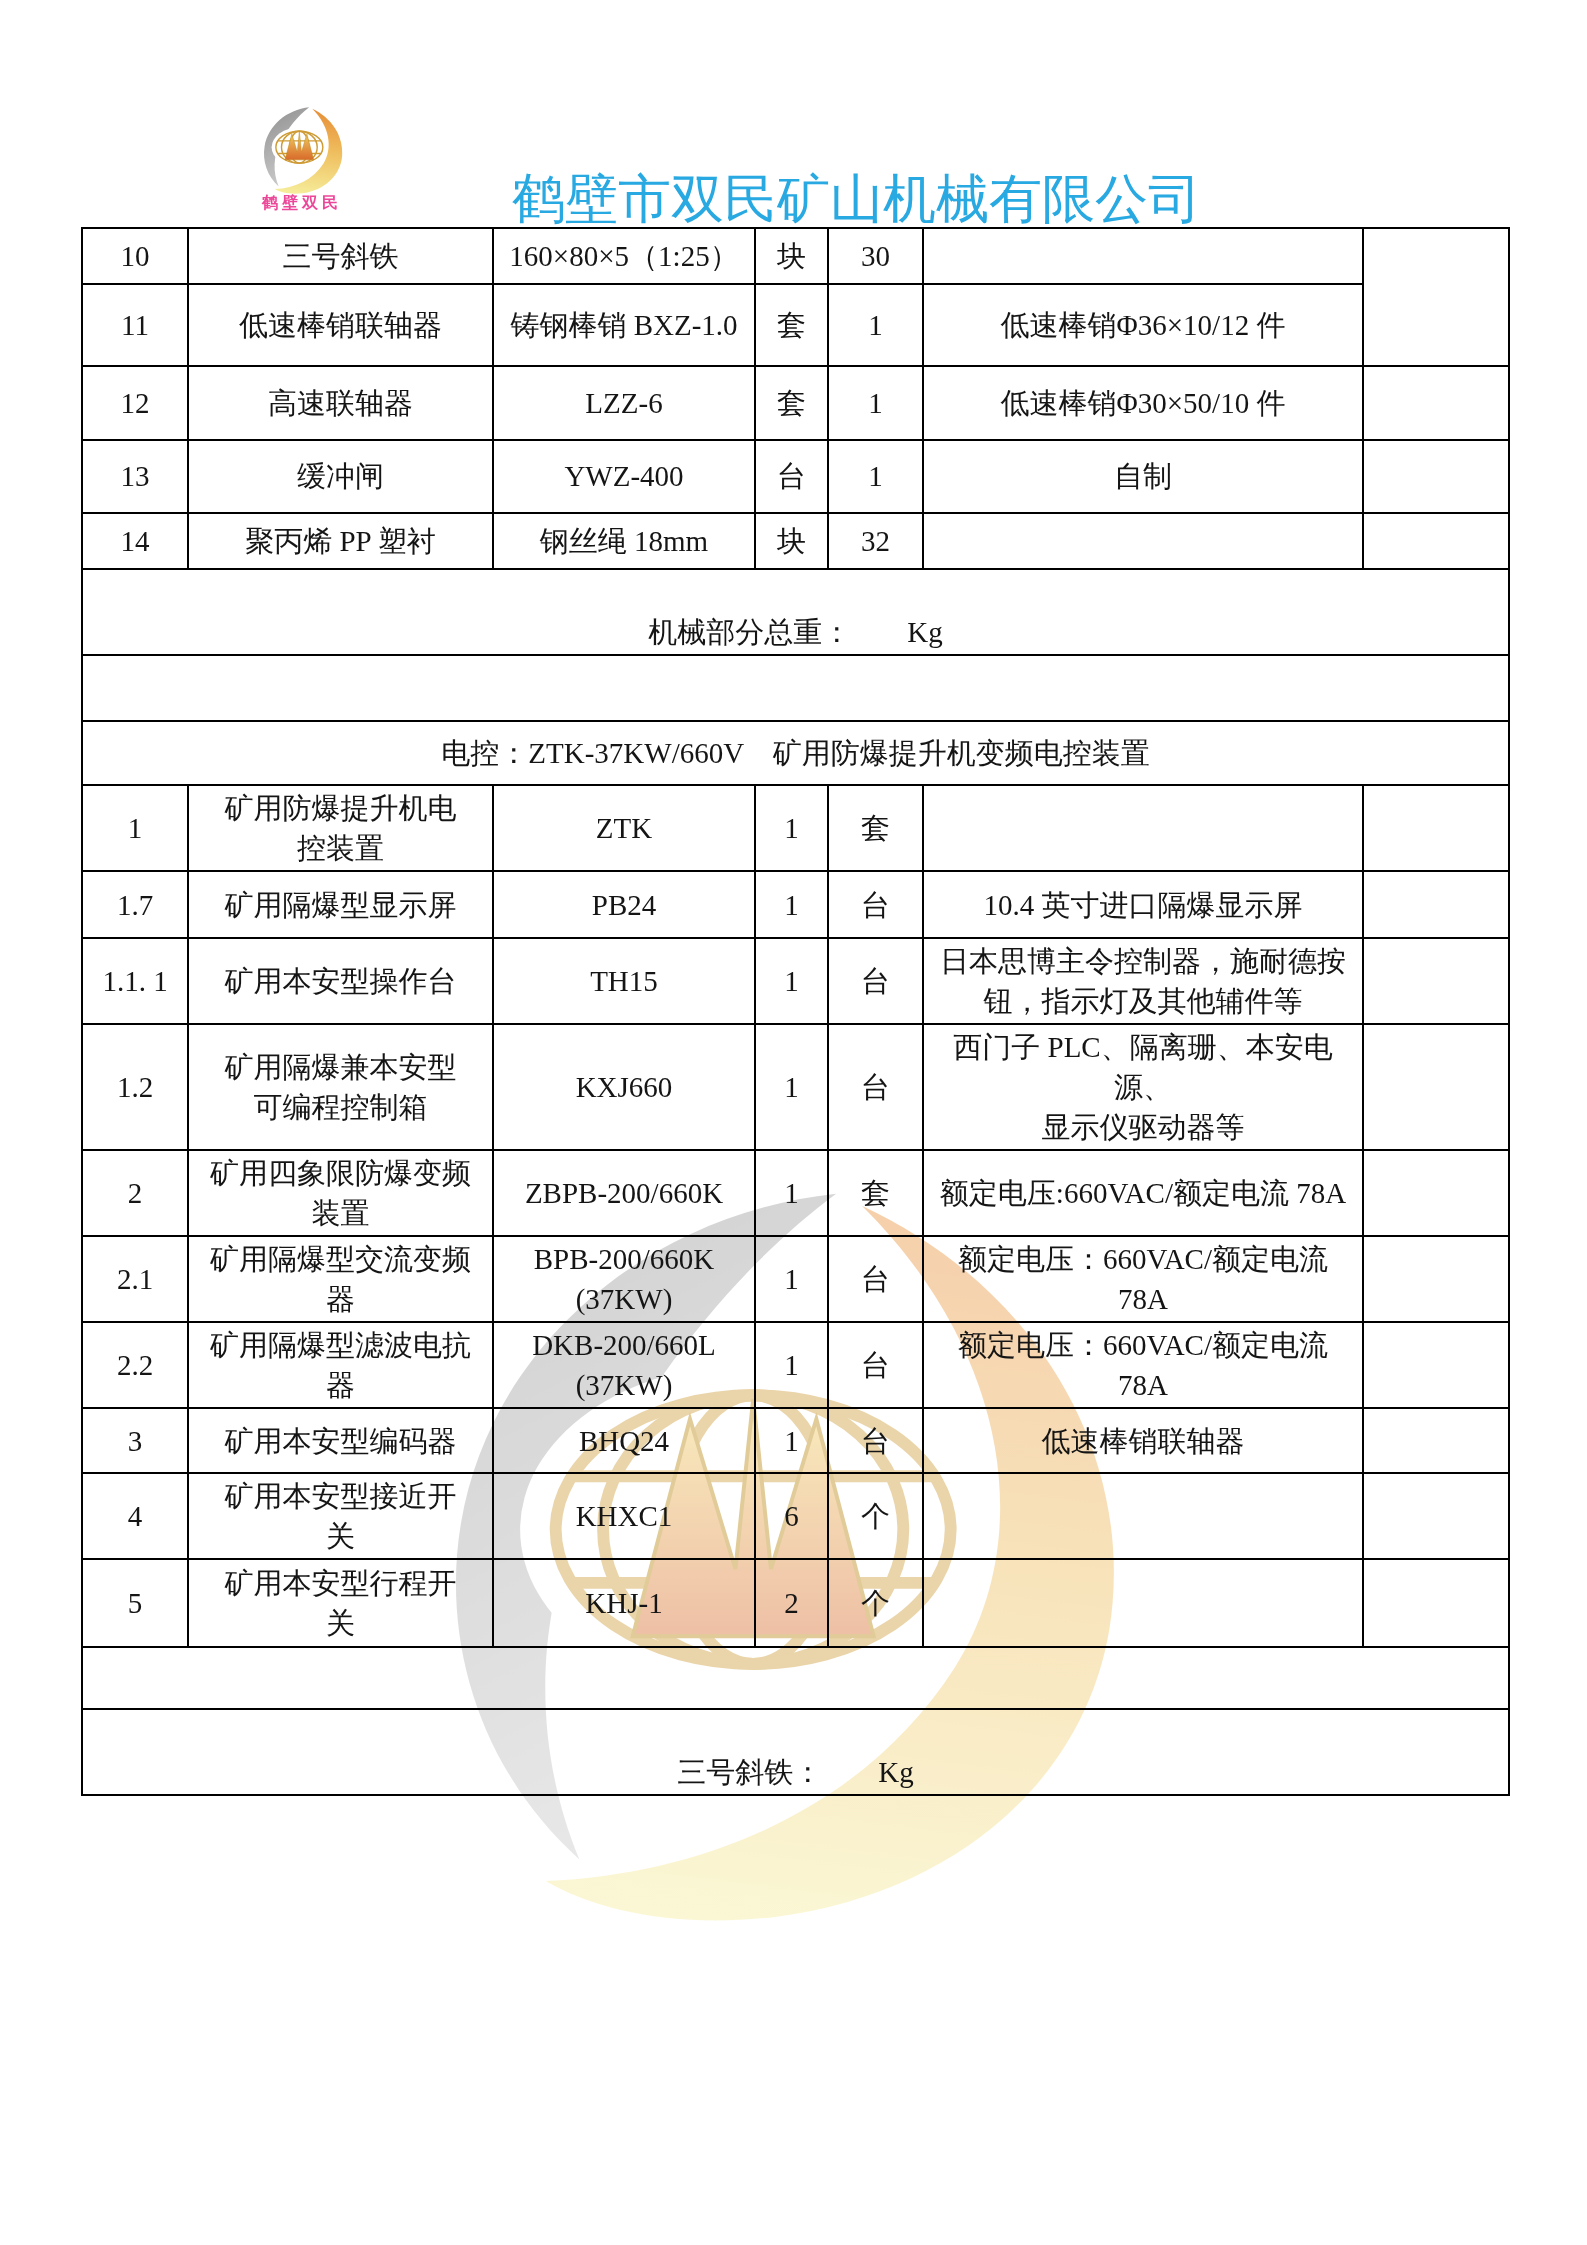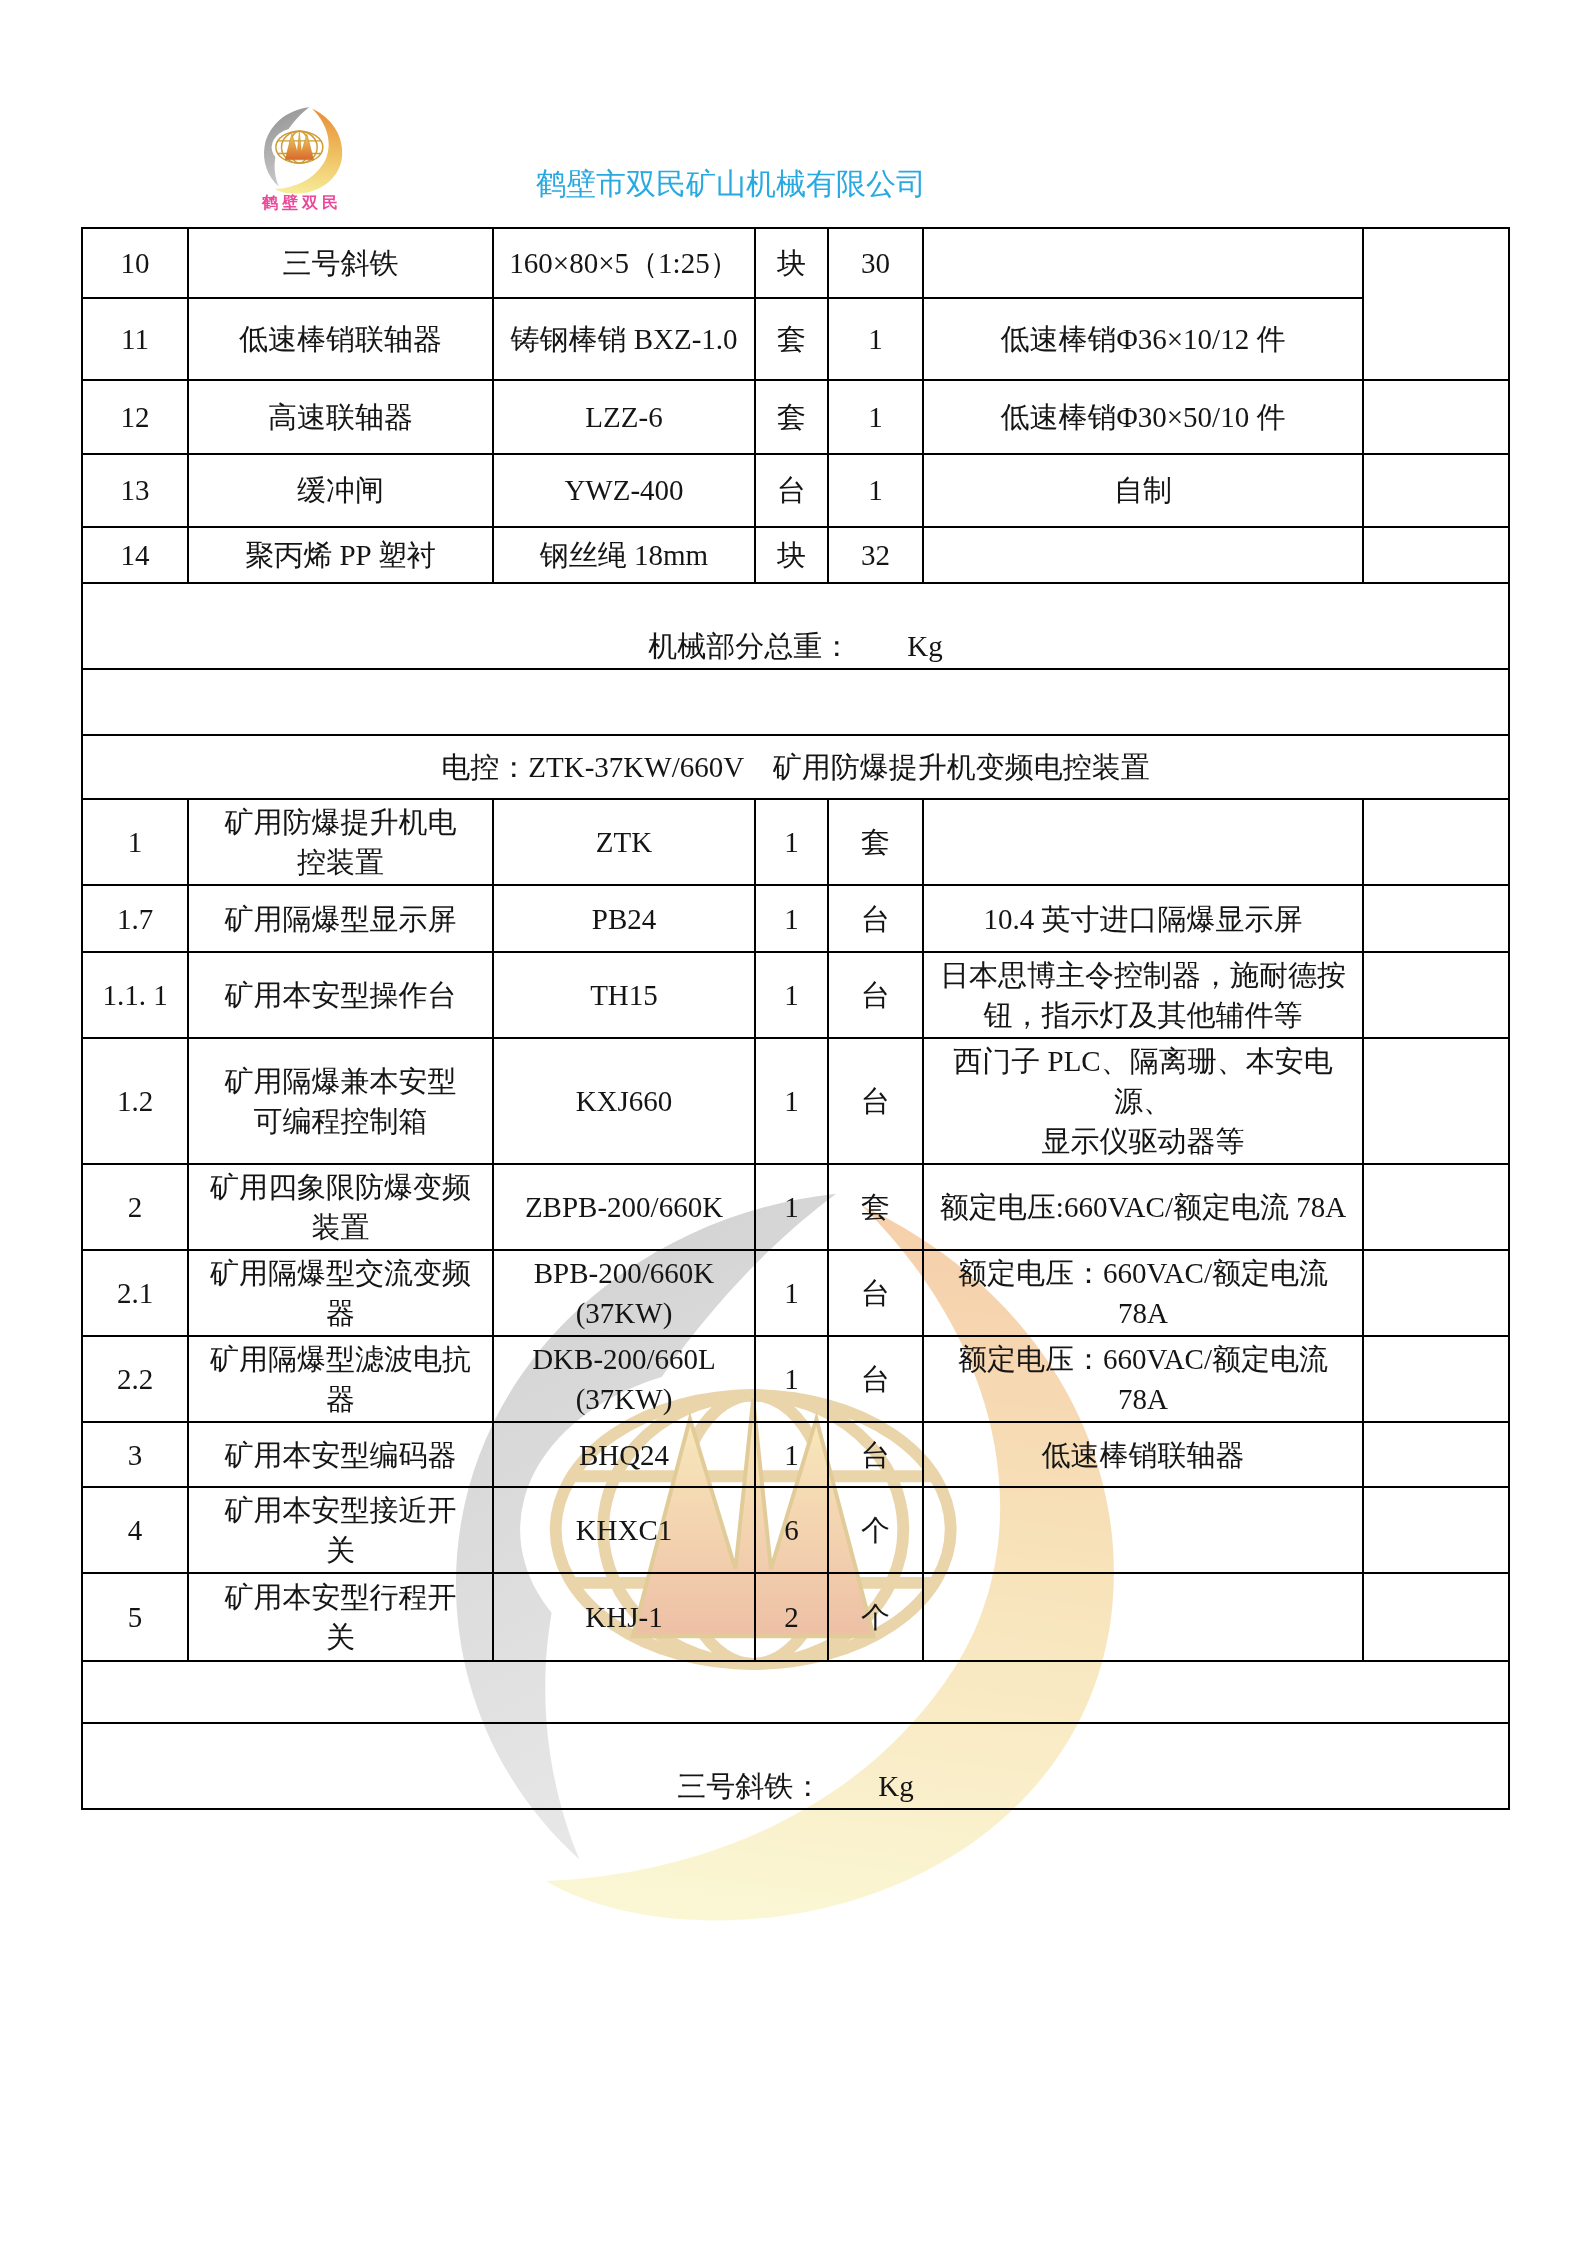--- a/index.html
+++ b/index.html
@@ -6,21 +6,21 @@
   body{
     width:1587px;height:2245px;background:#ffffff;position:relative;
     font-family:"Liberation Serif","DejaVu Serif",serif;color:#151515;
   }
   .page{position:absolute;left:0;top:0;width:1587px;height:2245px;overflow:hidden;}
 
   
   .logo{position:absolute;left:254px;top:104px;width:94px;height:92px;z-index:3;}
   .logo-caption{position:absolute;left:252px;top:193px;width:100px;text-align:center;
     font-size:16px;font-weight:bold;color:#ec4899;letter-spacing:4px;z-index:3;}
-  .company-name{position:absolute;left:536px;top:164px;width:560px;font-size:30px;
+  .company-name{position:absolute;left:512px;top:164px;width:560px;font-size:53px;
     color:#29A9E1;z-index:3;white-space:nowrap;}
 
   
   .watermark{position:absolute;left:372px;top:1178px;width:790px;opacity:.42;z-index:0;}
 
   
   table.main{position:absolute;left:81px;top:227px;width:1427px;z-index:1;
     border-collapse:collapse;table-layout:fixed;background:transparent;}
   table.main td{
     border:2px solid #000;font-size:29px;text-align:center;vertical-align:middle;
@@ -83,21 +83,21 @@
       <col style="width:106px">
         <col style="width:305px">
         <col style="width:262px">
       <col style="width:73px">
         <col style="width:95px">
         <col style="width:440px">
         <col style="width:146px">
     </colgroup>
     <tbody>
 
-      <tr style="height:70px">
+      <tr style="height:56px">
         <td>10</td>
         <td>三号斜铁</td>
         <td class="left">160×80×5（1:25）</td>
         <td>块</td>
         <td>30</td>
         <td class="left"></td>
         <td rowspan="2"></td>
       </tr>
       <tr style="height:82px">
         <td>11</td>

